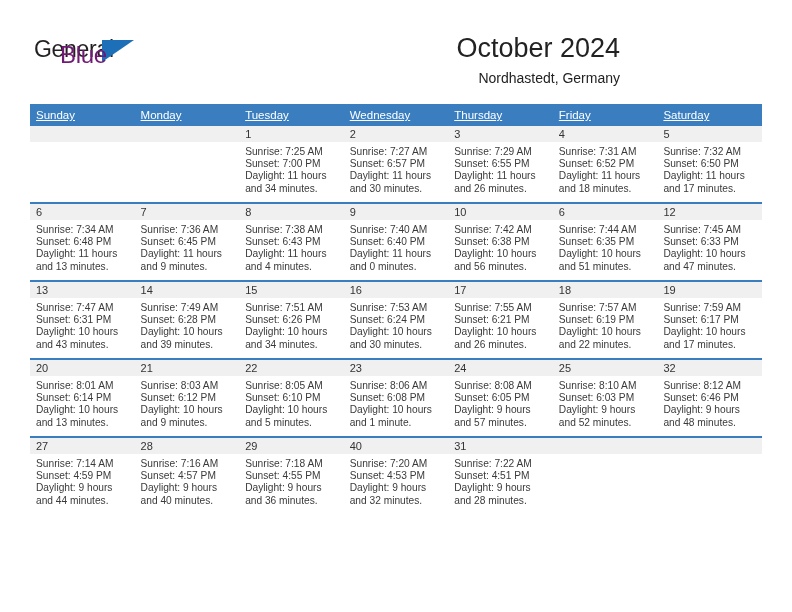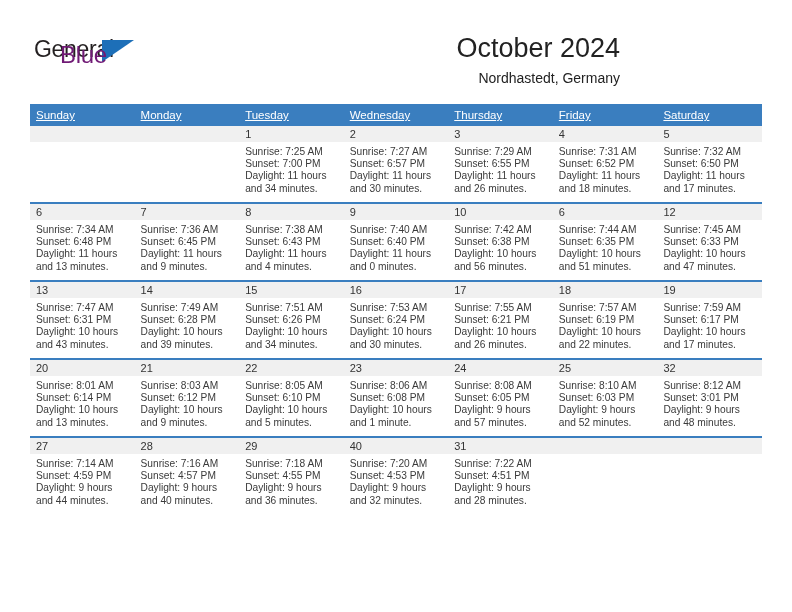--- a/index.html
+++ b/index.html
@@ -442,21 +442,21 @@
                 <div>Sunset: 6:03 PM</div>
                 <div class="wrap">Daylight: 9 hours and 52 minutes.</div>
               </div>
             </div>
           </td>
           <td>
             <div class="daycell">
               <div class="daynum-band">32</div>
               <div class="details">
                 <div>Sunrise: 8:12 AM</div>
-                <div>Sunset: 3:01 PM</div>
+                <div>Sunset: 6:46 PM</div>
                 <div class="wrap">Daylight: 9 hours and 48 minutes.</div>
               </div>
             </div>
           </td>
         </tr>
         <tr class="week-row">
           <td>
             <div class="daycell">
               <div class="daynum-band">27</div>
               <div class="details">

